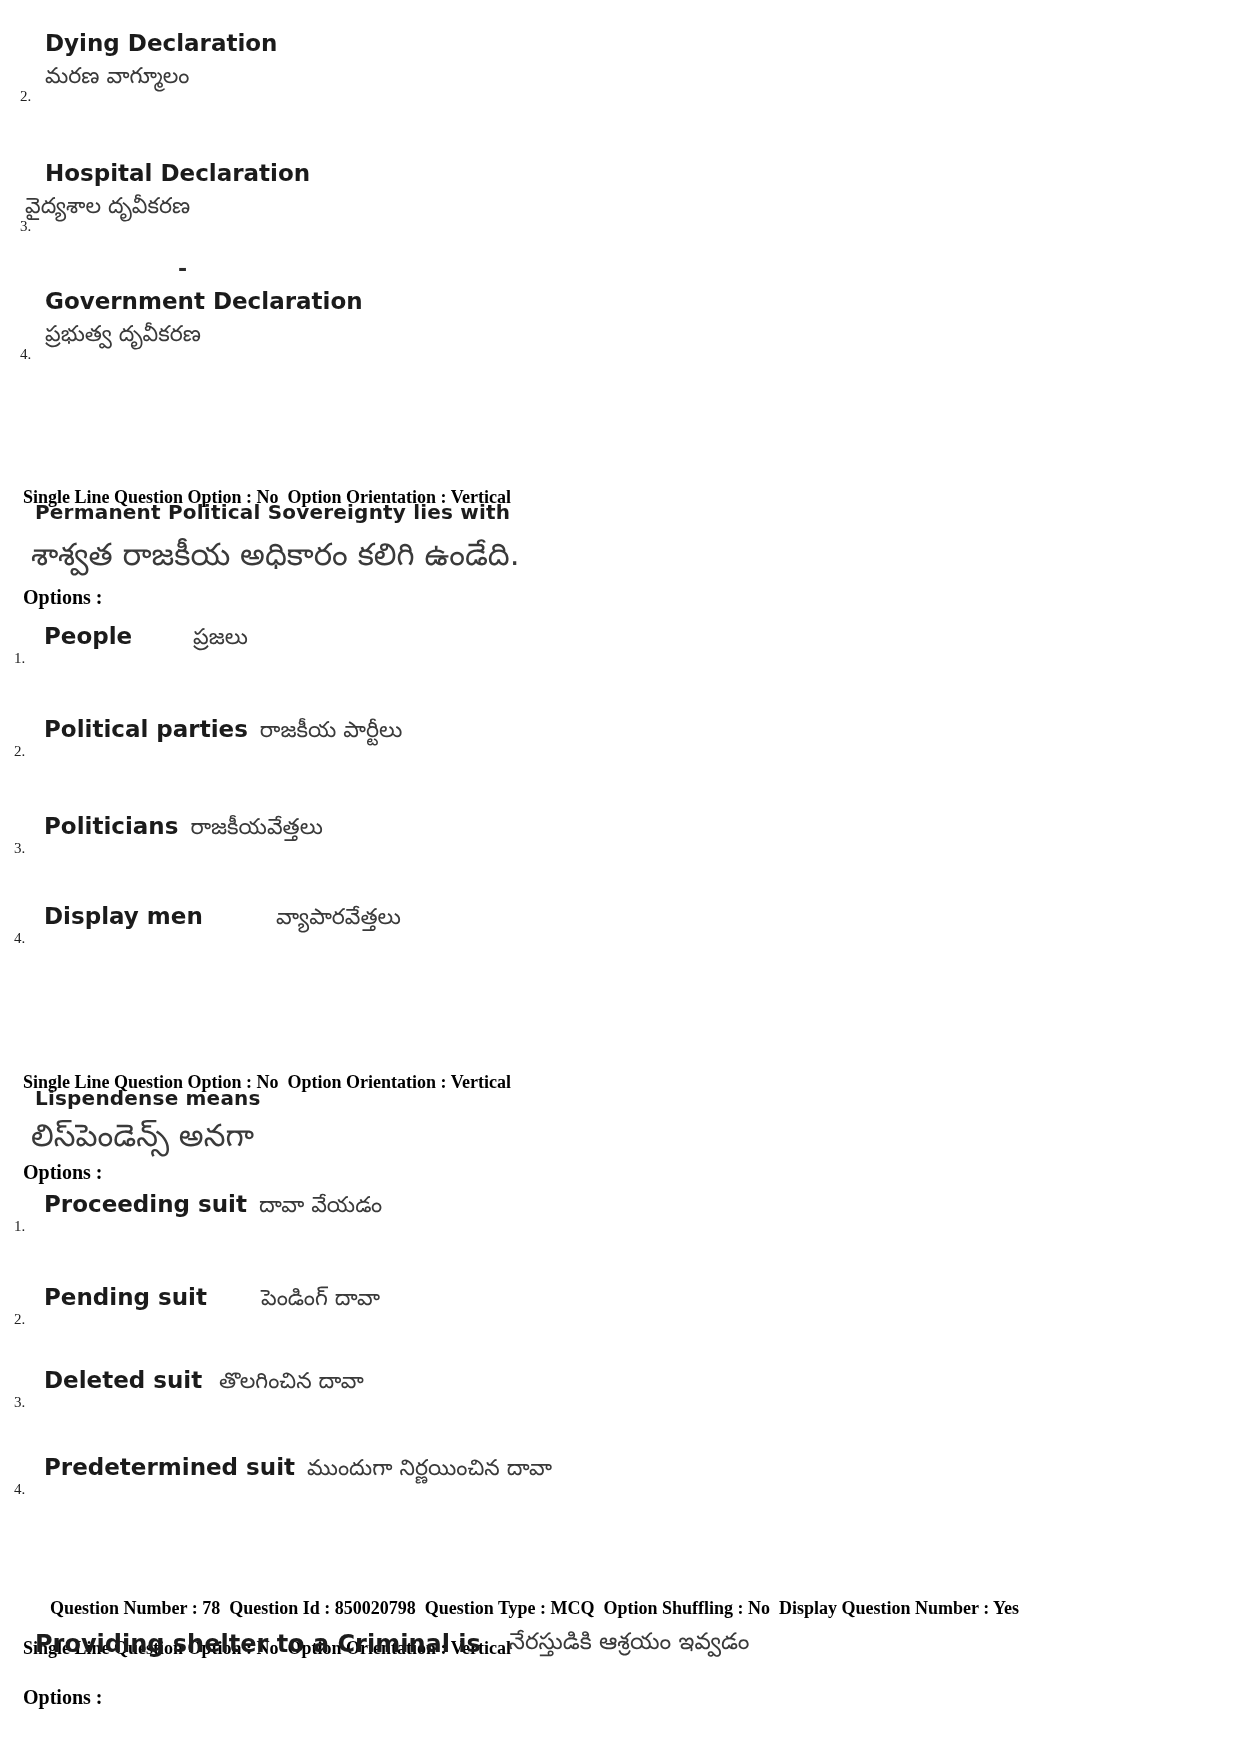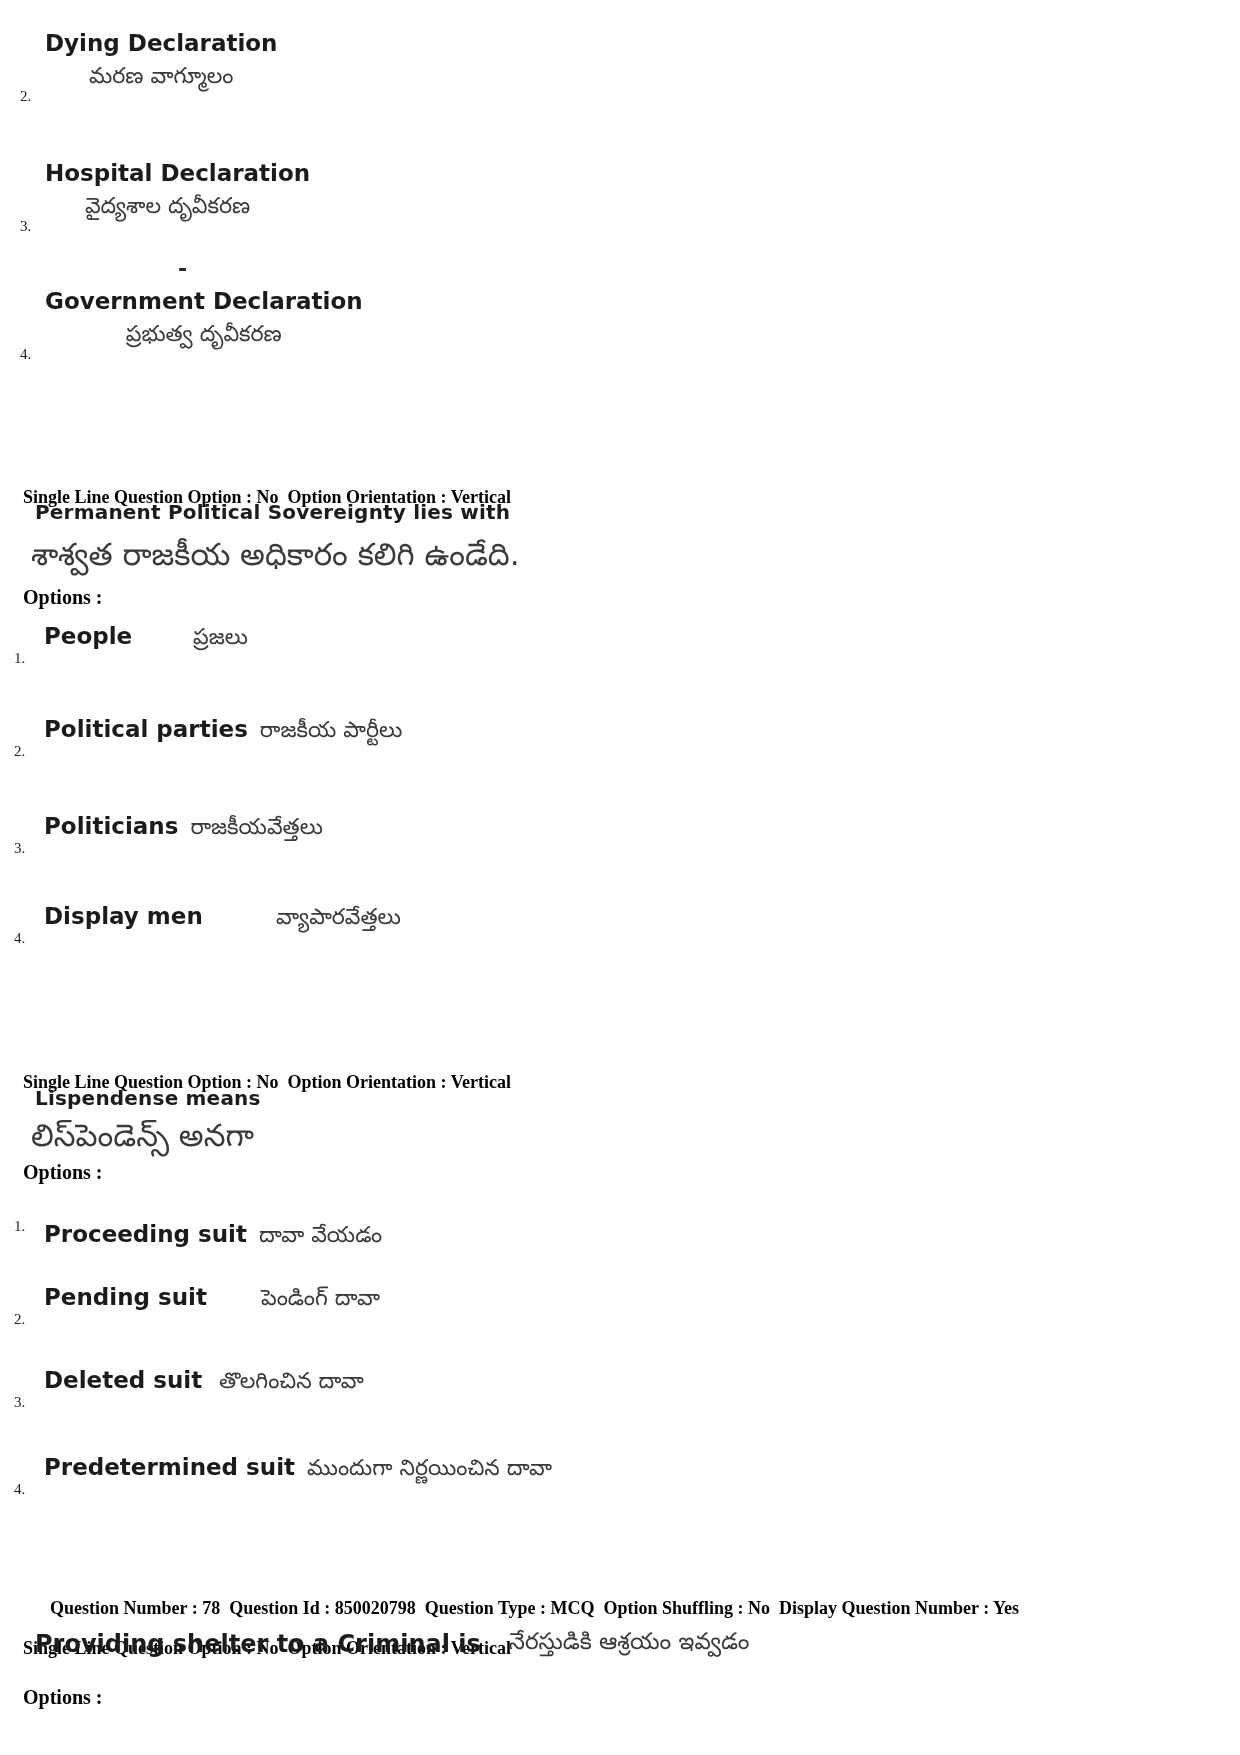--- a/index.html
+++ b/index.html
@@ -25,31 +25,31 @@
   .options-label { position:absolute; left:23px; font-family:"Liberation Serif", serif;
                    font-weight:700; font-size:20px; color:#000; white-space:nowrap; }
 
   
   .opt { position:absolute; left:14px; }
   .opt .num { position:absolute; left:0; top:27px; font-family:"Liberation Serif", serif;
               font-size:15px; color:#222; }
   .opt .body { margin-left:30px; display:flex; align-items:baseline; gap:12px;
                white-space:nowrap; }
   .opt .en { font-size:23px; font-weight:700; color:#1b1b1b; }
-  .opt .te { font-size:22px; font-weight:400; color:#3a3a3a;text-align:center; }
+  .opt .te { font-size:22px; font-weight:400; color:#3a3a3a; }
 
   
   .two-line { left:20px; }
   .two-line .num { top:58px; }
   .two-line .body { display:block; margin-left:25px; }
   .two-line .en { display:block; line-height:1.2; }
   .two-line .te { display:block; margin-top:4px; line-height:1.3; }
   .te-outdent .te { margin-left:-20px; }
 
-  .mw137 { min-width:137px; } .mw195 { min-width:195px;margin-top:30px; } .mw220 { min-width:220px; }
+  .mw137 { min-width:137px; } .mw195 { min-width:195px; } .mw220 { min-width:220px; }
   .mw205 { min-width:205px; } .mw163 { min-width:163px; }
 
   .dash { position:absolute; left:178px; top:256px; font-size:22px; font-weight:700;
           color:#2a2a2a; }
 </style>
 </head>
 <body>
 
 <div class="page">
 

